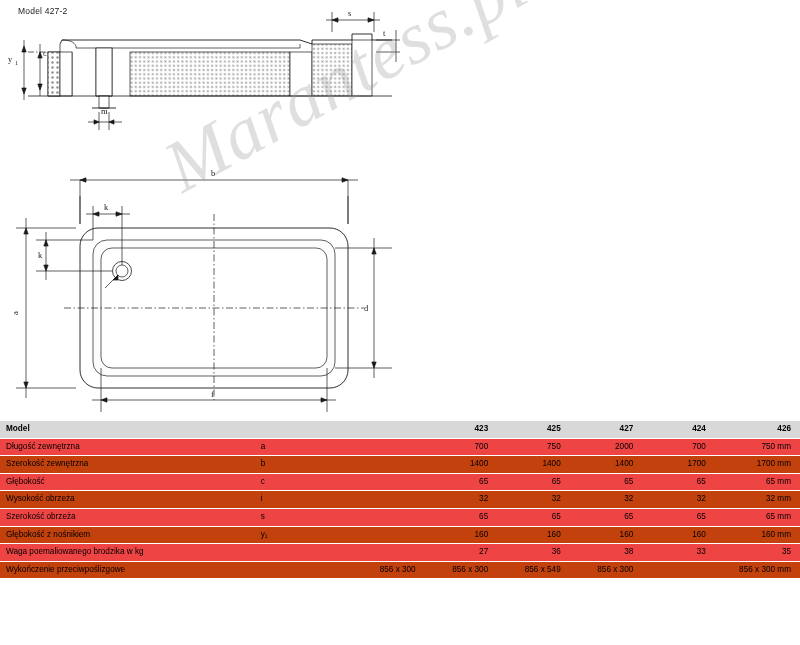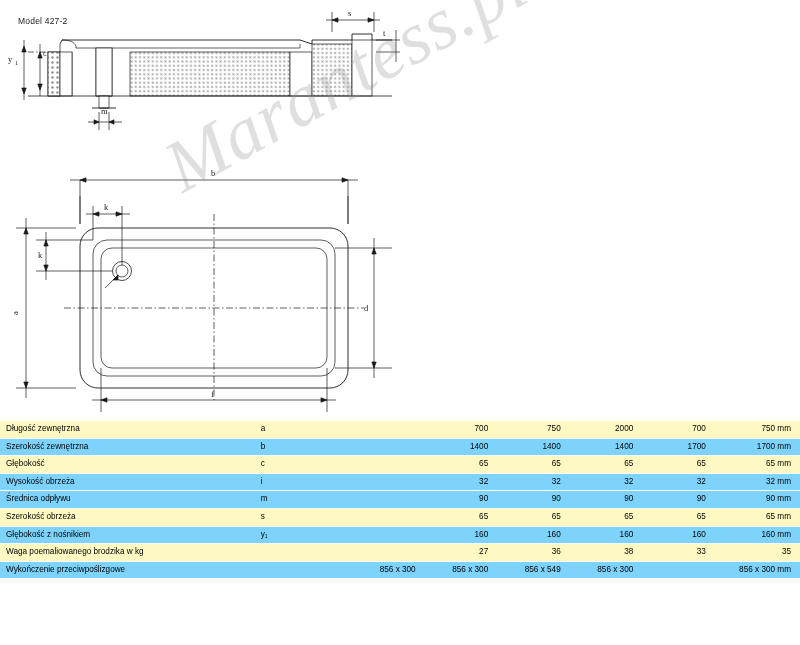--- a/index.html
+++ b/index.html
@@ -1,21 +1,21 @@
 <!DOCTYPE html>
 <html><head>
 <meta charset="utf-8">
 <style>
   html,body{margin:0;padding:0;}
   body{width:800px;height:645px;background:#ffffff;font-family:"Liberation Sans",sans-serif;overflow:hidden;position:relative;}
   .page{position:relative;width:800px;height:645px;}
 
   
   .drawing{position:relative;width:800px;height:420px;}
-  .model-label{position:absolute;left:18px;top:16px;font-size:8.5px;color:#1a1a1a;letter-spacing:.2px;}
+  .model-label{position:absolute;left:18px;top:6px;font-size:8.5px;color:#1a1a1a;letter-spacing:.2px;}
 
   svg{display:block;}
   .svgwrap{position:absolute;left:0;top:0;width:800px;height:420px;}
 
   
   .watermark{
     position:absolute;left:0;top:0;width:800px;height:430px;
     pointer-events:none;overflow:hidden;
   }
   .watermark span{
@@ -29,22 +29,22 @@
   
   table.spec{
     border-collapse:collapse;width:800px;table-layout:fixed;
     font-size:8.2px;color:#000;
   }
   table.spec td,table.spec th{
     padding:0;height:16.6px;line-height:16.6px;vertical-align:middle;
     border-top:1px solid #ffffff;
   }
   table.spec tr.hdr td{font-weight:bold;background:#d8d8d8;}
-  table.spec tr.odd td{background:#fef9c3;}
-  table.spec tr.even td{background:#7dd3fc;}
+  table.spec tr.odd td{background:#ef4444;}
+  table.spec tr.even td{background:#c2410c;}
   .c-name{width:242px;padding-left:6px !important;text-align:left;}
   .c-sym{width:78px;text-align:left;}
   .c-pad{width:78px;}
   .c-val{width:60px;text-align:right;padding-right:9px !important;}
   .c-val-last{width:72px;text-align:right;padding-right:9px !important;}
   .wide{text-align:right;padding-right:9px !important;}
 </style>
 </head>
 <body>
 
@@ -184,20 +184,30 @@
     </svg>
     </div>
 
     <div class="watermark">
       <span>Marantess.pl</span>
     </div>
   </div>
 
   <table class="spec">
     <tbody>
+      <tr class="hdr">
+        <td class="c-name">Model</td>
+        <td class="c-sym"></td>
+        <td class="c-pad"></td>
+        <td class="c-val">423</td>
+        <td class="c-val">425</td>
+        <td class="c-val">427</td>
+        <td class="c-val">424</td>
+        <td class="c-val-last">426</td>
+      </tr>
 
       <tr class="odd">
         <td class="c-name">Długość zewnętrzna</td>
         <td class="c-sym">a</td>
         <td class="c-pad"></td>
         <td class="c-val">700</td>
         <td class="c-val">750</td>
         <td class="c-val">2000</td>
         <td class="c-val">700</td>
         <td class="c-val-last">750 mm</td>
@@ -224,30 +234,20 @@
       </tr>
       <tr class="even">
         <td class="c-name">Wysokość obrzeża</td>
         <td class="c-sym">i</td>
         <td class="c-pad"></td>
         <td class="c-val">32</td>
         <td class="c-val">32</td>
         <td class="c-val">32</td>
         <td class="c-val">32</td>
         <td class="c-val-last">32 mm</td>
-      </tr>
-      <tr class="even">
-        <td class="c-name">Średnica odpływu</td>
-        <td class="c-sym">m</td>
-        <td class="c-pad"></td>
-        <td class="c-val">90</td>
-        <td class="c-val">90</td>
-        <td class="c-val">90</td>
-        <td class="c-val">90</td>
-        <td class="c-val-last">90 mm</td>
       </tr>
       <tr class="odd">
         <td class="c-name">Szerokość obrzeża</td>
         <td class="c-sym">s</td>
         <td class="c-pad"></td>
         <td class="c-val">65</td>
         <td class="c-val">65</td>
         <td class="c-val">65</td>
         <td class="c-val">65</td>
         <td class="c-val-last">65 mm</td>

